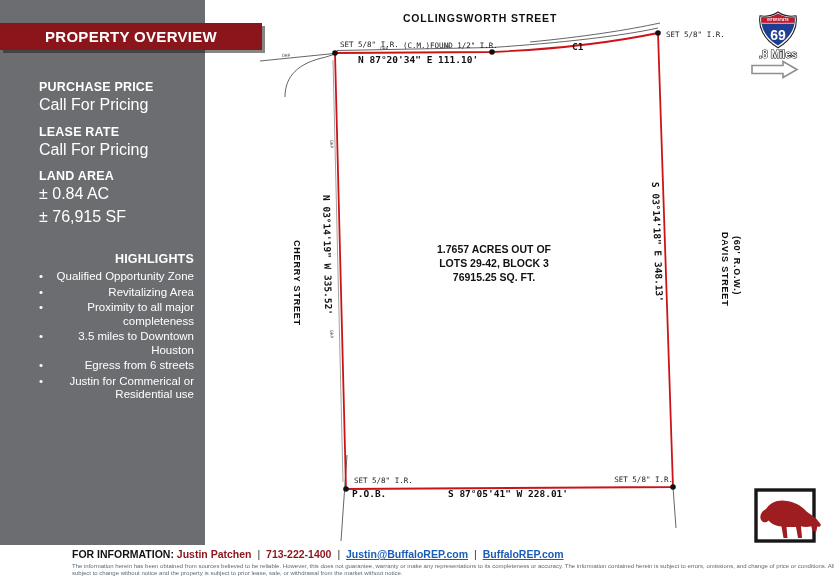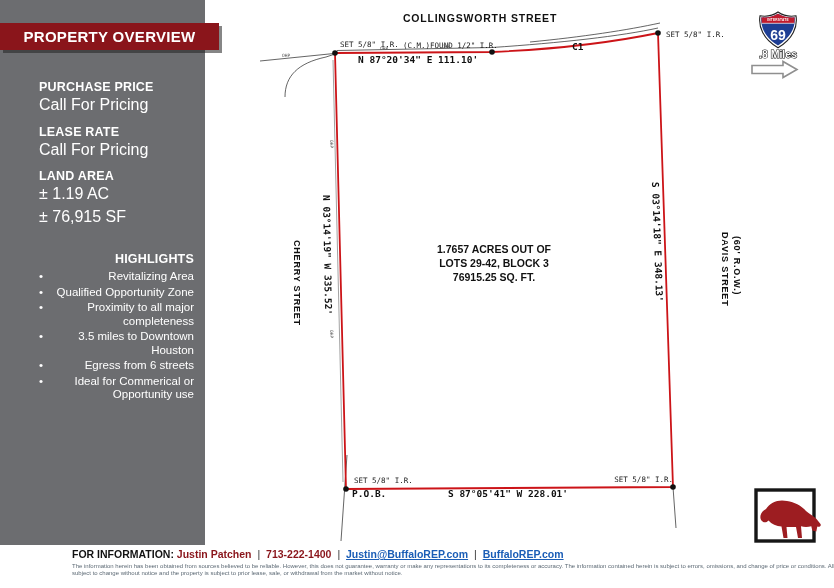--- a/index.html
+++ b/index.html
@@ -1,21 +1,21 @@
 <!DOCTYPE html>
 <html><head>
 <meta charset="utf-8">
 <style>
   html,body{margin:0;padding:0;}
   body{width:834px;height:588px;background:#fff;font-family:"Liberation Sans",sans-serif;overflow:hidden;}
   .page{position:relative;width:834px;height:588px;background:#fff;}
 
   
   .sidebar{position:absolute;left:0;top:0;width:205px;height:545px;background:#6c6d70;}
-  .banner{position:absolute;left:0;top:23px;width:219px;height:27px;background:#8a151b;
+  .banner{position:absolute;left:0;top:23px;width:262px;height:27px;background:#8a151b;
           box-shadow:3px 3px 0 rgba(35,35,35,.55);display:flex;align-items:center;justify-content:center;z-index:3;}
   .banner span{color:#fff;font-weight:bold;font-size:15px;letter-spacing:.3px;}
   .sb{position:absolute;left:39px;color:#fff;}
   .sb .lbl{font-weight:bold;font-size:12.5px;letter-spacing:.2px;}
   .sb .val{font-size:16px;margin-top:2px;}
   .sb .val2{font-size:16px;margin-top:5px;}
   .hl-list{list-style:none;margin:4px 0 0;padding:0;}
   .hl-list li{position:relative;padding-left:9px;font-size:11.5px;line-height:13.5px;max-width:146px;margin-bottom:2px;}
   .hl-list li::before{content:"•";position:absolute;left:0;top:0;}
 
@@ -64,33 +64,33 @@
     <div class="val">Call For Pricing</div>
   </div>
 
   <div class="sb" style="top:125px;">
     <div class="lbl">LEASE RATE</div>
     <div class="val">Call For Pricing</div>
   </div>
 
   <div class="sb" style="top:169px;">
     <div class="lbl">LAND AREA</div>
-    <div class="val">± 1.19 AC</div>
+    <div class="val">± 0.84 AC</div>
     <div class="val2">± 76,915 SF</div>
   </div>
 
   <div class="sb" style="top:252px;text-align:right;">
     <div class="lbl">HIGHLIGHTS</div>
     <ul class="hl-list">
+      <li>Qualified Opportunity Zone</li>
       <li>Revitalizing Area</li>
-      <li>Qualified Opportunity Zone</li>
       <li>Proximity to all major completeness</li>
       <li>3.5 miles to Downtown Houston</li>
       <li>Egress from 6 streets</li>
-      <li>Ideal for Commerical or Opportunity use</li>
+      <li>Justin for Commerical or Residential use</li>
     </ul>
   </div>
 
   <svg class="plat" viewBox="0 0 540 545">
 
     <path class="blk" d="M30,61 L104,53.5"></path>
     <path class="blk" d="M55,97 C55,76 68,63 96,57 L105,54"></path>
     <path class="blk" d="M107,50.5 L262,47.5"></path>
     <path class="blk" d="M262,47.5 C330,43 392,36 428,28"></path>
     <path class="blk" d="M300,42 C352,37 398,30 430,23"></path>

